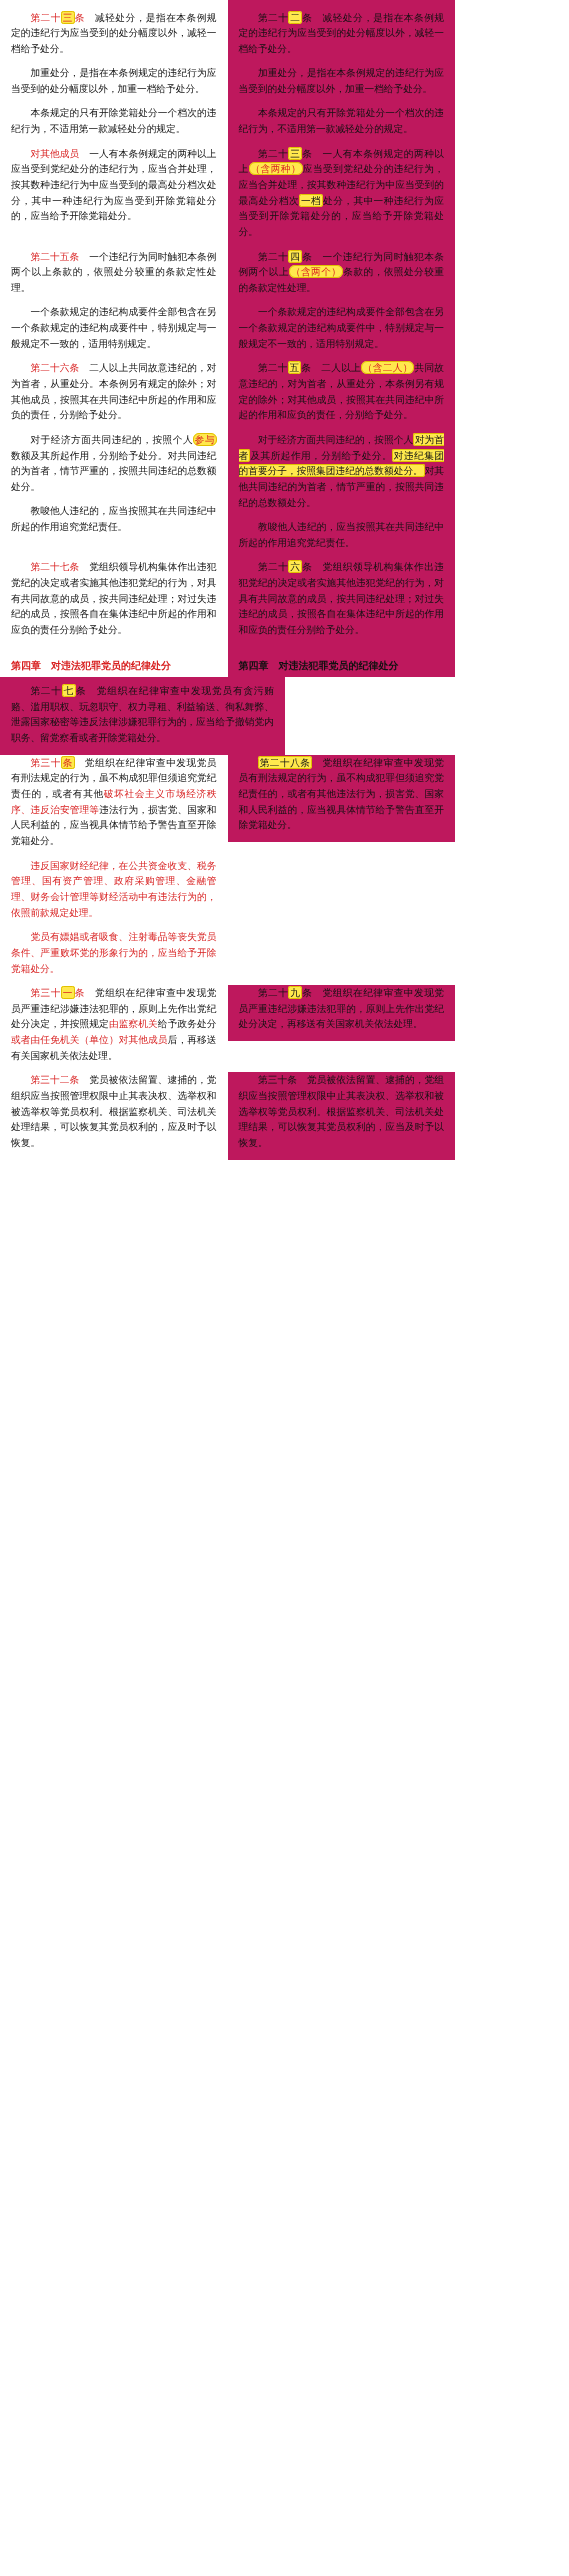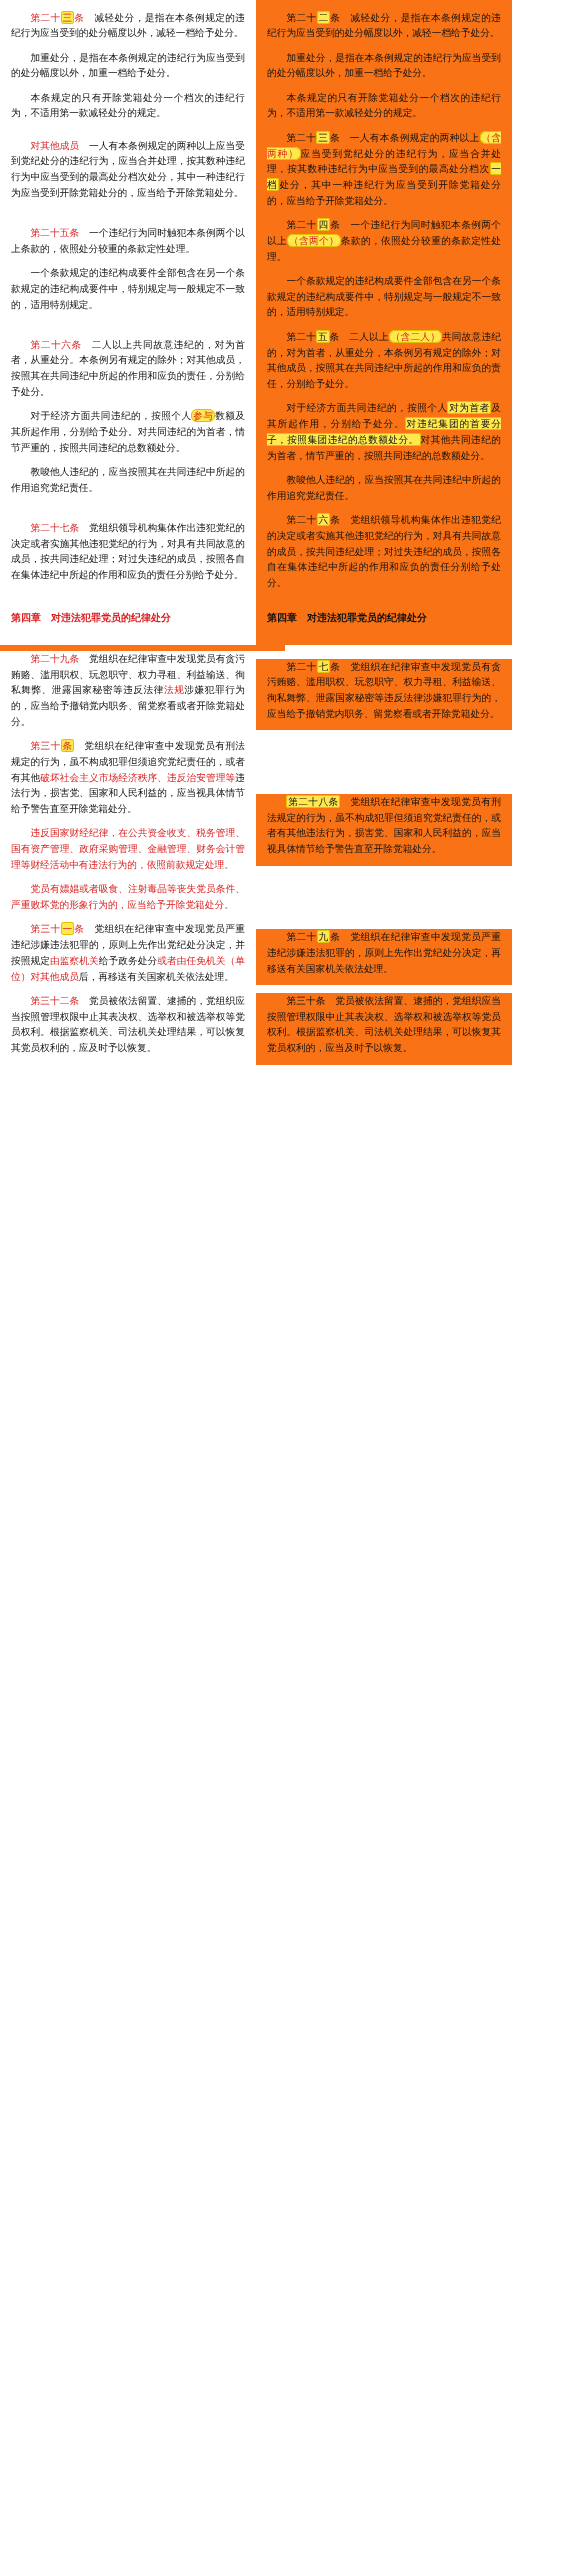--- a/index.html
+++ b/index.html
@@ -4,45 +4,45 @@
 <style>
   html,body{margin:0;padding:0;}
   body{
     width:569px;
     background:#ffffff;
     font-family:"Liberation Sans", sans-serif;
   }
   .row{
     display:flex;
     flex-direction:row;
-    width:512px;
-    align-items:center;
+    width:455px;
+    align-items:flex-start;
   }
   .cell{
     width:285px;
     box-sizing:border-box;
     padding:0 11px;
   }
   .cell-left{background:#ffffff;}
-  .cell-right{background:#f97316;}
+  .cell-right{background:#be185d;}
   p{
     margin:0 0 8.7px 0;
     font-size:9.7px;
     line-height:1.62;
     text-align:justify;
     text-justify:inter-ideograph;
     color:#111111;
     text-indent:2em;
   }
   .red{color:#d81f1f;}
   .hdr{
     font-weight:bold;
     font-size:10px;
     text-indent:0;
-    margin:11px 0 18px 0;
+    margin:11px 0 3px 0;
     color:#111111;
   }
   .hdr.red{color:#d81f1f;}
   .hl{
     background:#ffe84d;
     border:0.8px solid #e0c000;
     border-radius:2.4px;
     padding:0 0.8px;
   }
   .hl-red{
@@ -124,23 +124,20 @@
   </div>
 </div>
 
 <div class="row">
   <div class="cell cell-right">
     <div class="spacer"></div>
   </div>
 </div>
 
 <div class="row">
-  <div class="cell cell-left">
-    <p><span class="red">第二十九条</span>　党组织在纪律审查中发现党员有贪污贿赂、滥用职权、玩忽职守、权力寻租、利益输送、徇私舞弊、泄露国家秘密等违反法律<span class="red">法规</span>涉嫌犯罪行为的，应当给予撤销党内职务、留党察看或者开除党籍处分。</p>
-  </div>
   <div class="cell cell-right">
     <p>第二十<span class="hl">七</span>条　党组织在纪律审查中发现党员有贪污贿赂、滥用职权、玩忽职守、权力寻租、利益输送、徇私舞弊、泄露国家秘密等违反法律涉嫌犯罪行为的，应当给予撤销党内职务、留党察看或者开除党籍处分。</p>
   </div>
 </div>
 
 <div class="row">
   <div class="cell cell-left">
     <p><span class="red">第三十</span><span class="red hl">条</span>　党组织在纪律审查中发现党员有刑法规定的行为，虽不构成犯罪但须追究党纪责任的，或者有其他<span class="red">破坏社会主义市场经济秩序、违反治安管理等</span>违法行为，损害党、国家和人民利益的，应当视具体情节给予警告直至开除党籍处分。</p>
     <p class="red">违反国家财经纪律，在公共资金收支、税务管理、国有资产管理、政府采购管理、金融管理、财务会计管理等财经活动中有违法行为的，依照前款规定处理。</p>
     <p class="red">党员有嫖娼或者吸食、注射毒品等丧失党员条件、严重败坏党的形象行为的，应当给予开除党籍处分。</p>

